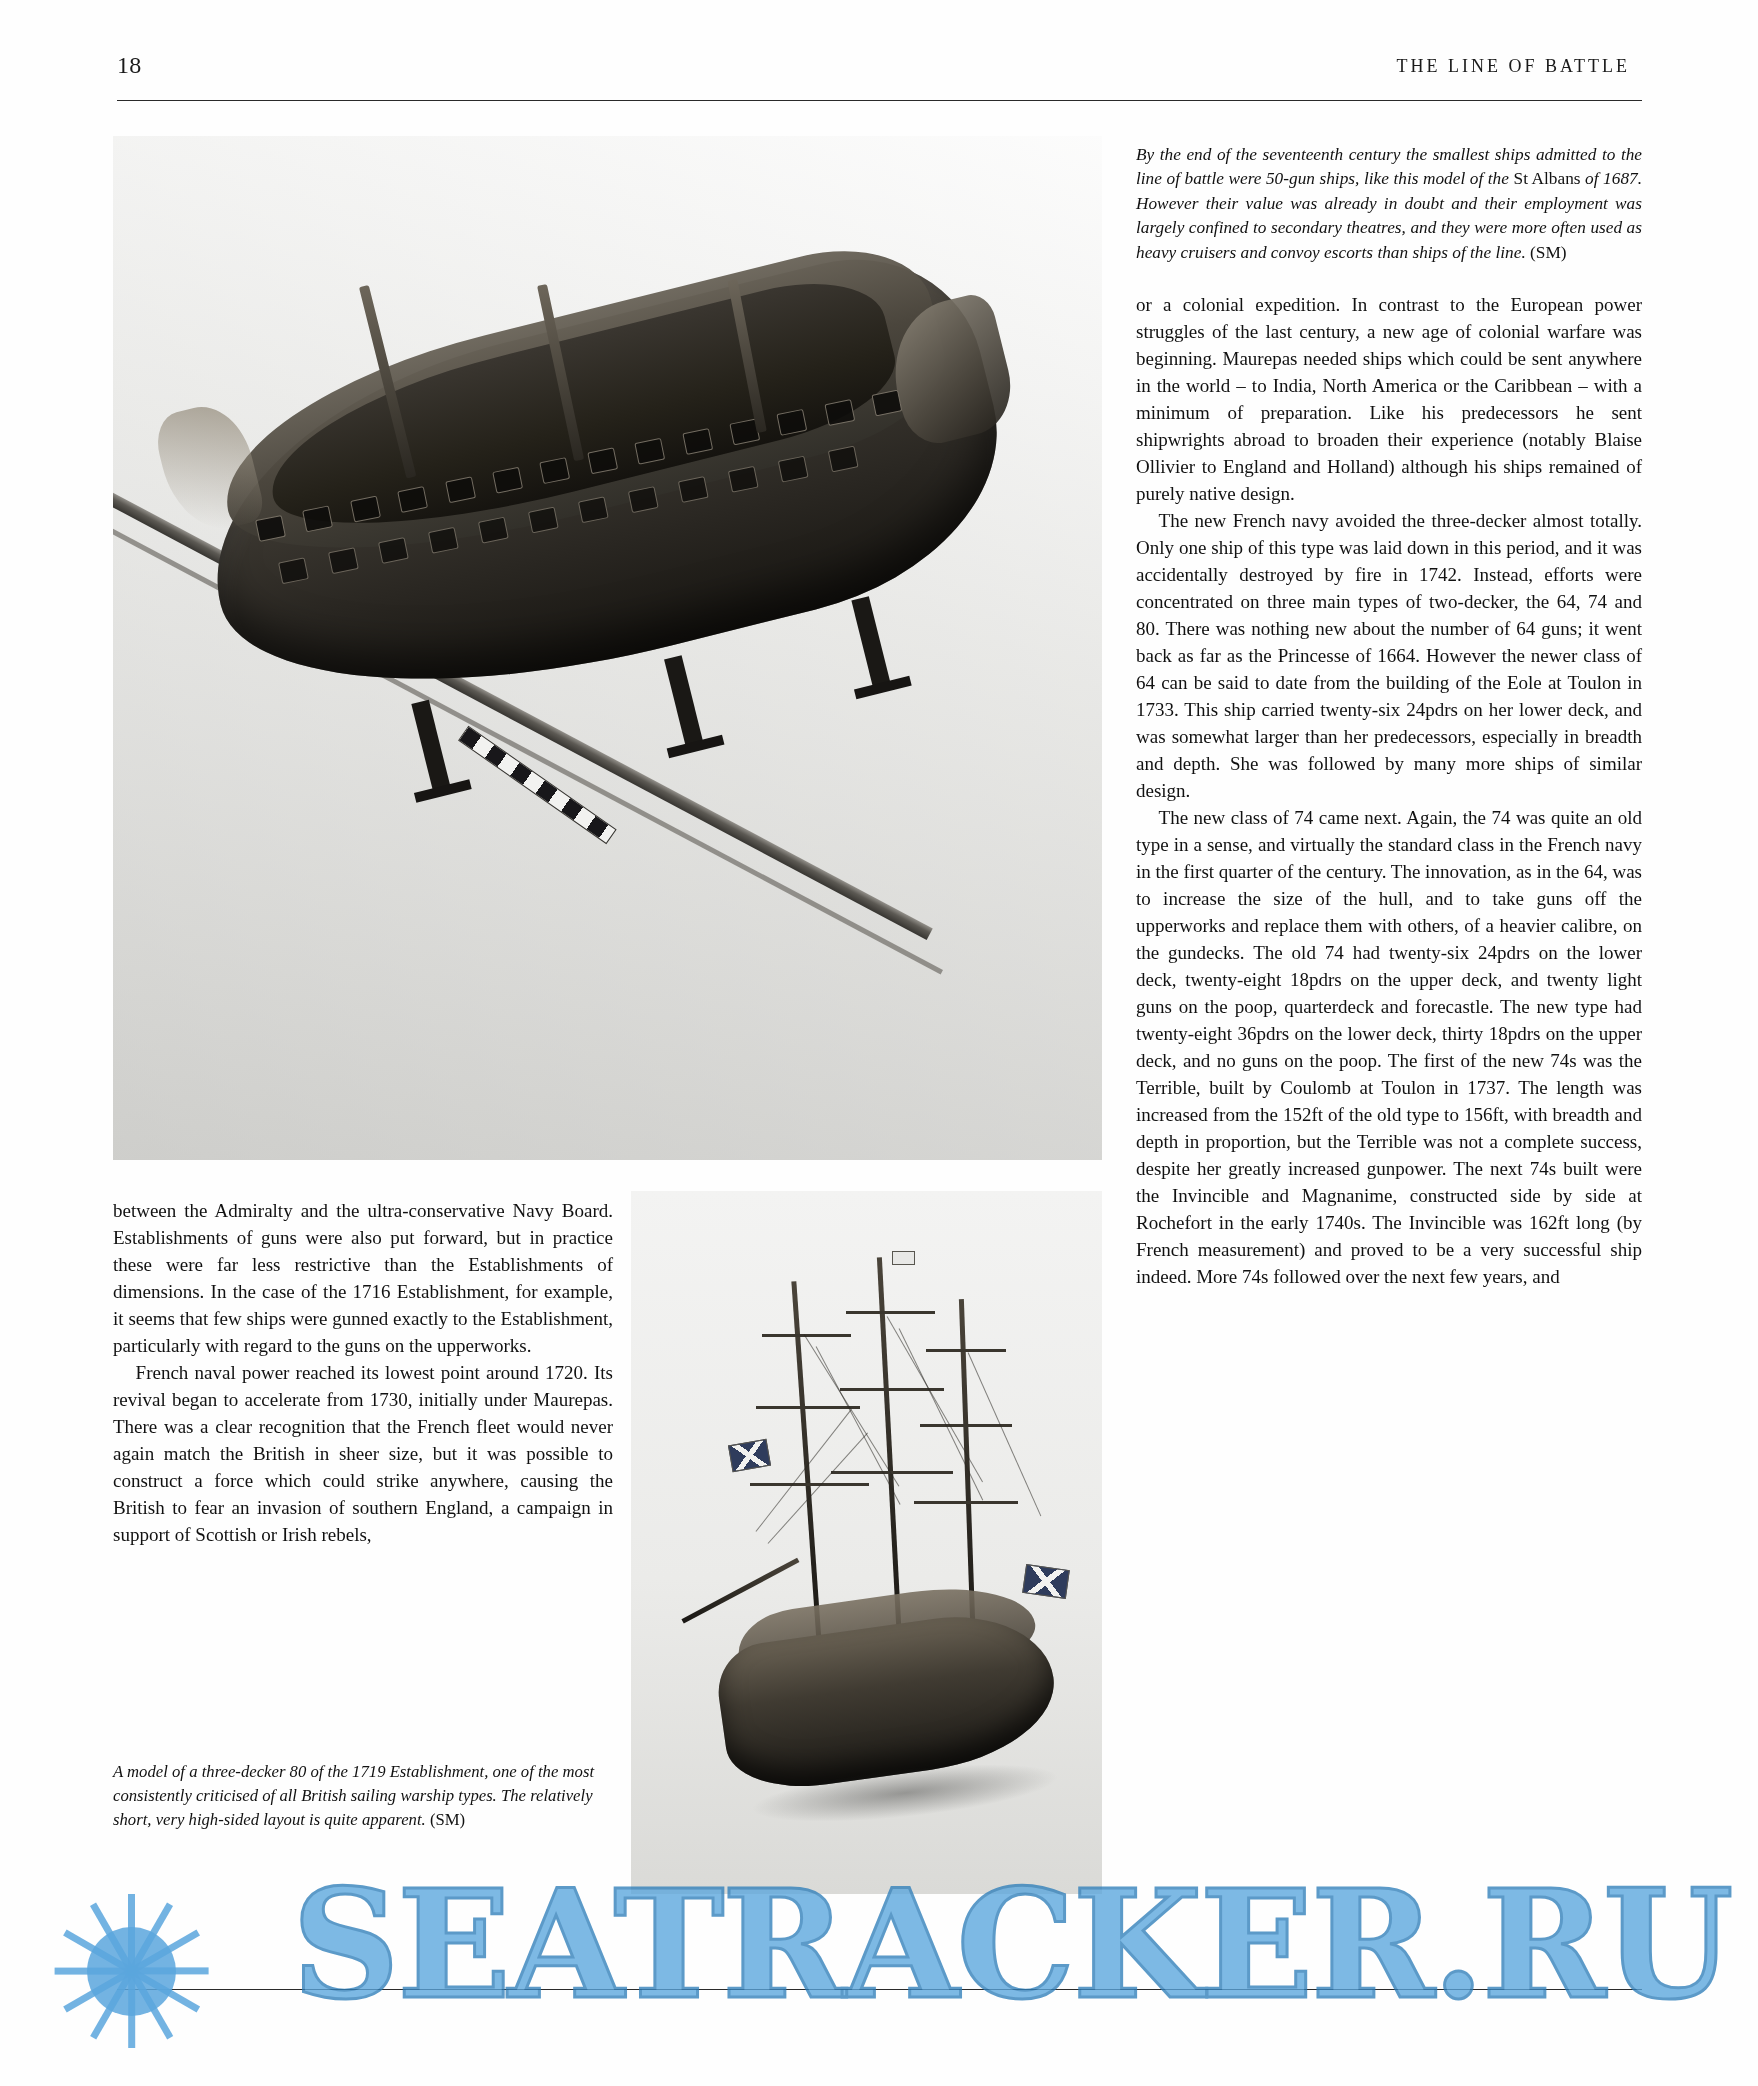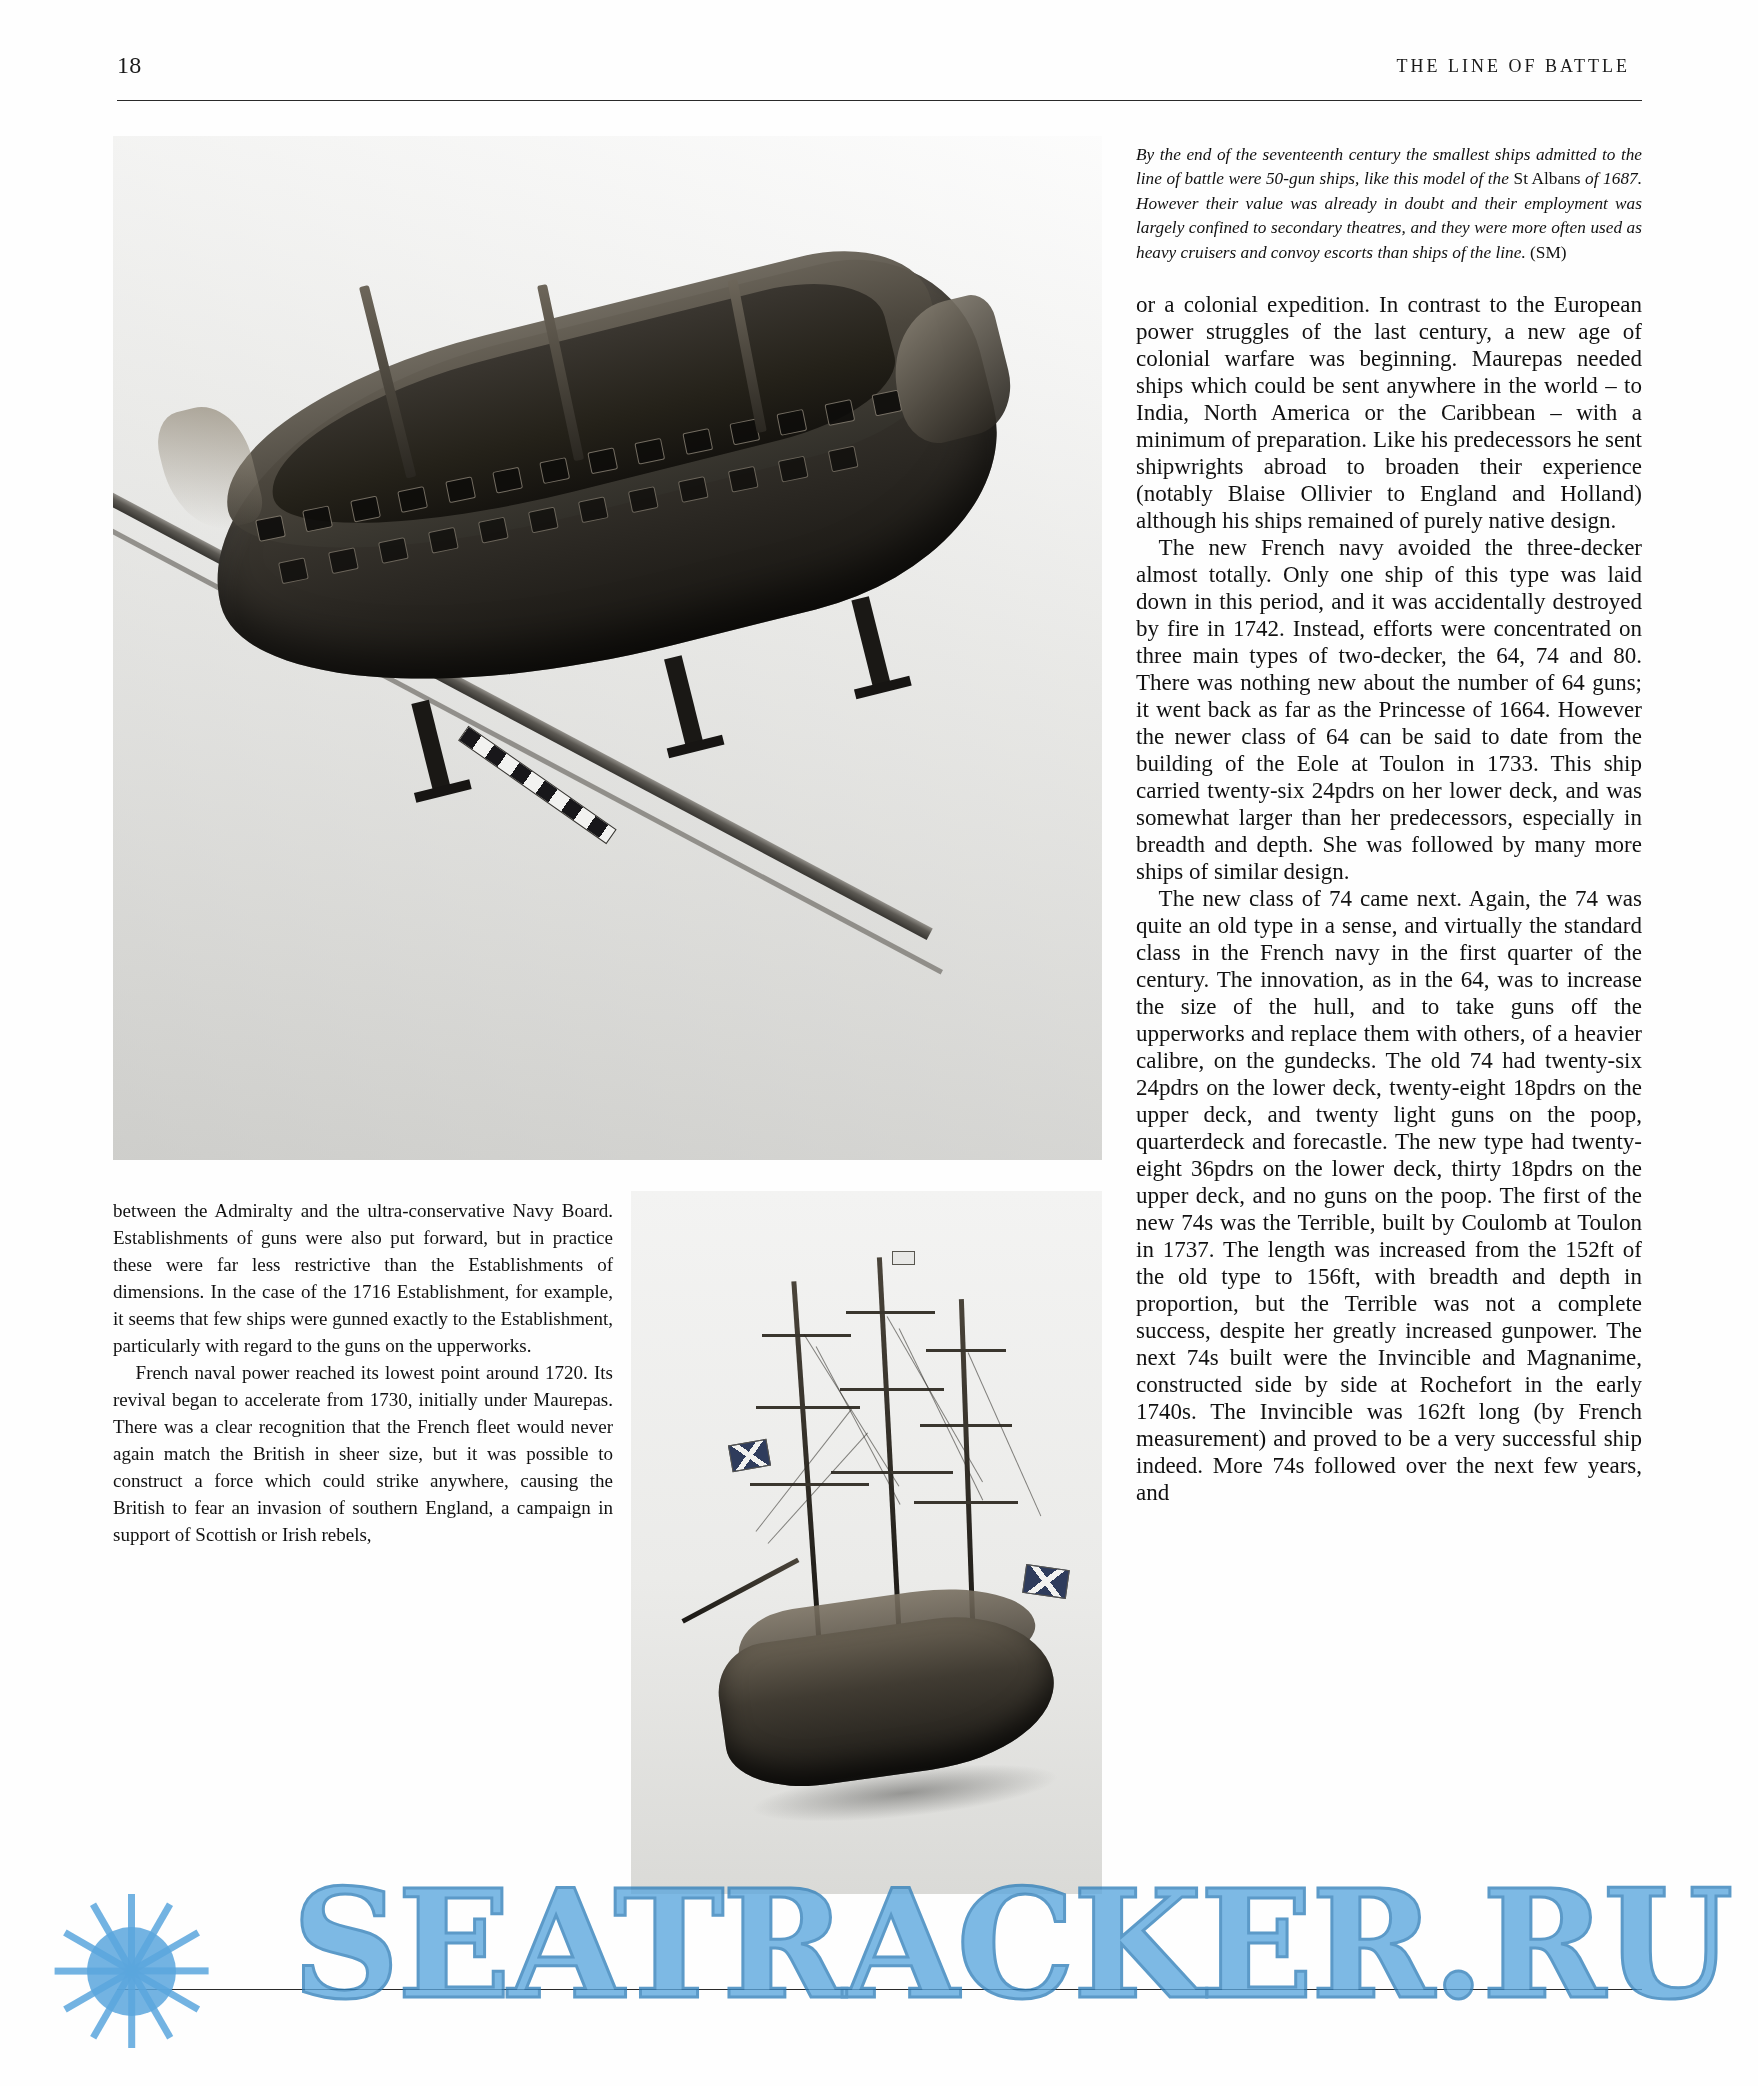--- a/index.html
+++ b/index.html
@@ -98,21 +98,21 @@
     text-align: justify;
   }
   .cap .roman { font-style: normal; }
   .cap .ital { font-style: italic; }
 
   .caption-block {
     margin-bottom: 26px;
   }
 
   .body-block p {
-    font-size: 23px;
+    font-size: 19px;
   }
 
   .left-caption {
     position: absolute;
     left: 113px;
     top: 1760px;
     width: 500px;
     font-style: italic;
     font-size: 16.7px;
     line-height: 24px;
@@ -516,20 +516,23 @@
       <p>The new French navy avoided the three-decker almost totally. Only one ship of this type was laid down in this period, and it was accidentally destroyed by fire in 1742. Instead, efforts were concentrated on three main types of two-decker, the 64, 74 and 80. There was nothing new about the number of 64 guns; it went back as far as the Princesse of 1664. However the newer class of 64 can be said to date from the building of the Eole at Toulon in 1733. This ship carried twenty-six 24pdrs on her lower deck, and was somewhat larger than her predecessors, especially in breadth and depth. She was followed by many more ships of similar design.</p>
       <p>The new class of 74 came next. Again, the 74 was quite an old type in a sense, and virtually the standard class in the French navy in the first quarter of the century. The innovation, as in the 64, was to increase the size of the hull, and to take guns off the upperworks and replace them with others, of a heavier calibre, on the gundecks. The old 74 had twenty-six 24pdrs on the lower deck, twenty-eight 18pdrs on the upper deck, and twenty light guns on the poop, quarterdeck and forecastle. The new type had twenty-eight 36pdrs on the lower deck, thirty 18pdrs on the upper deck, and no guns on the poop. The first of the new 74s was the Terrible, built by Coulomb at Toulon in 1737. The length was increased from the 152ft of the old type to 156ft, with breadth and depth in proportion, but the Terrible was not a complete success, despite her greatly increased gunpower. The next 74s built were the Invincible and Magnanime, constructed side by side at Rochefort in the early 1740s. The Invincible was 162ft long (by French measurement) and proved to be a very successful ship indeed. More 74s followed over the next few years, and</p>
     </div>
   </div>
 
   <div class="col-left-lower">
     <p>between the Admiralty and the ultra-conservative Navy Board. Establishments of guns were also put forward, but in practice these were far less restrictive than the Establishments of dimensions. In the case of the 1716 Establishment, for example, it seems that few ships were gunned exactly to the Establishment, particularly with regard to the guns on the upperworks.</p>
     <p>French naval power reached its lowest point around 1720. Its revival began to accelerate from 1730, initially under Maurepas. There was a clear recognition that the French fleet would never again match the British in sheer size, but it was possible to construct a force which could strike anywhere, causing the British to fear an invasion of southern England, a campaign in support of Scottish or Irish rebels,</p>
   </div>
 
+  <div class="left-caption">
+    <span class="ital">A model of a three-decker 80 of the 1719 Establishment, one of the most consistently criticised of all British sailing warship types. The relatively short, very high-sided layout is quite apparent.</span><span class="roman" style="font-style:normal;"> (SM)</span>
+  </div>
 
   <div class="footer-rule"></div>
 
   <div class="watermark">
     <div class="wm-sun">
       <div class="ray" style="transform:rotate(0deg);"></div>
       <div class="ray" style="transform:rotate(30deg);"></div>
       <div class="ray" style="transform:rotate(60deg);"></div>
       <div class="ray" style="transform:rotate(90deg);"></div>
       <div class="ray" style="transform:rotate(120deg);"></div>

